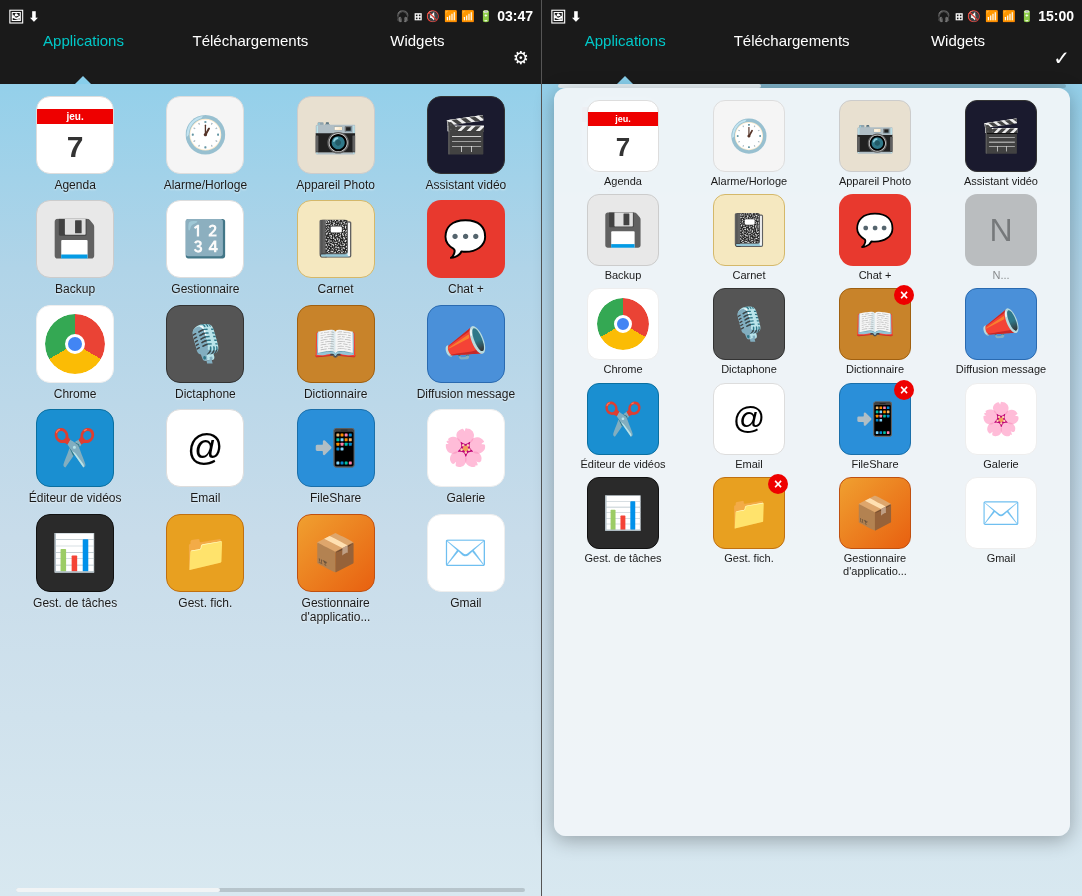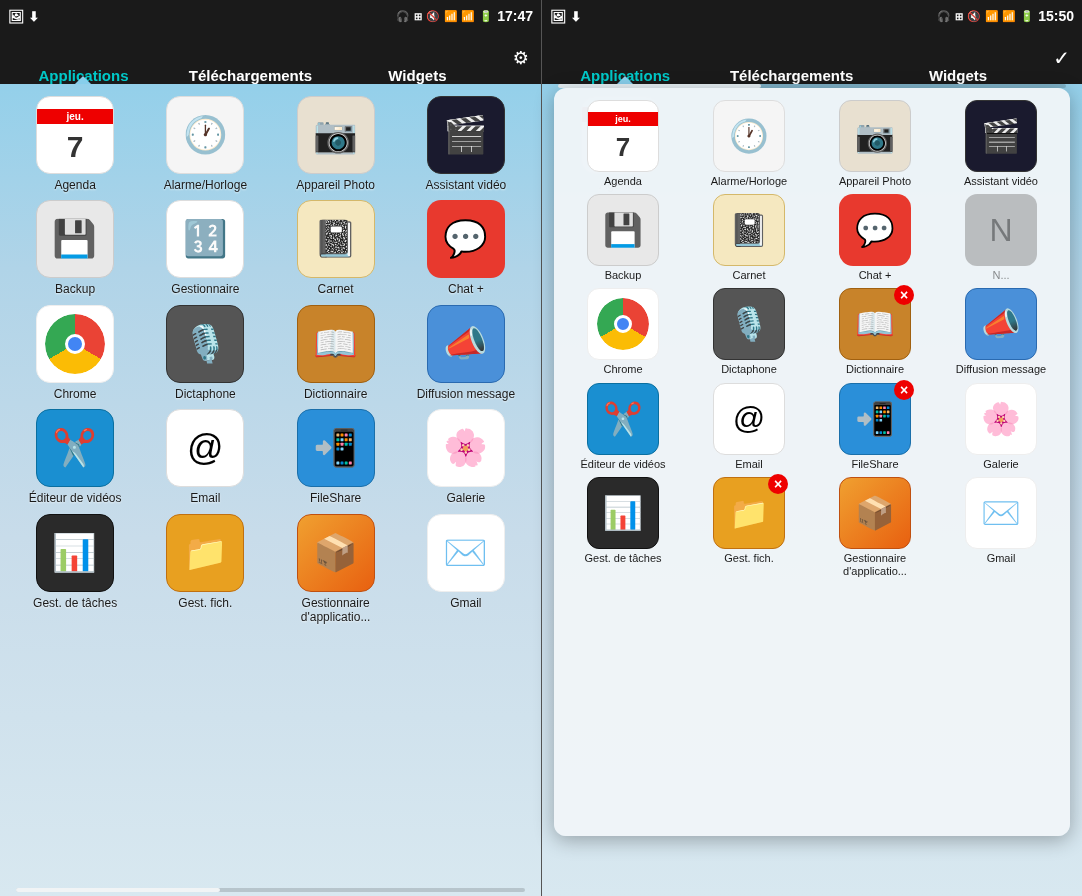--- a/index.html
+++ b/index.html
@@ -55,25 +55,25 @@
     
     .tab-bar {
       display: flex;
       align-items: stretch;
       height: 52px;
       background: #1a1a1a;
     }
     .tab {
       flex: 1;
       display: flex;
-      align-items: flex-end;
+      align-items: flex-start;
       justify-content: center;
       color: white;
       font-size: 15px;
-      font-weight: 700;
+      font-weight: 400;
       cursor: pointer;
       position: relative;
     }
     .tab.active {
       color: #00c8c8;
     }
     .tab.active::after {
       content: '';
       position: absolute;
       bottom: 0;
@@ -249,21 +249,21 @@
       <span>🖼</span>
       <span>⬇</span>
     </div>
     <div class="status-icons">
       <span>🎧</span>
       <span style="font-size:10px">⊞</span>
       <span>🔇</span>
       <span>📶</span>
       <span>📶</span>
       <span>🔋</span>
-      <span class="status-time">17:47</span>
+      <span class="status-time">03:47</span>
     </div>
   </div>
 
   <div class="tab-bar">
     <div class="tab active">
       <span>Applications</span>
     </div>
     <div class="tab">
       <span>Téléchargements</span>
     </div>
@@ -401,21 +401,21 @@
       <span>🖼</span>
       <span>⬇</span>
     </div>
     <div class="status-icons">
       <span>🎧</span>
       <span style="font-size:10px">⊞</span>
       <span>🔇</span>
       <span>📶</span>
       <span>📶</span>
       <span>🔋</span>
-      <span class="status-time">15:50</span>
+      <span class="status-time">15:00</span>
     </div>
   </div>
 
   <div class="tab-bar">
     <div class="tab active">
       <span>Applications</span>
     </div>
     <div class="tab">
       <span>Téléchargements</span>
     </div>

